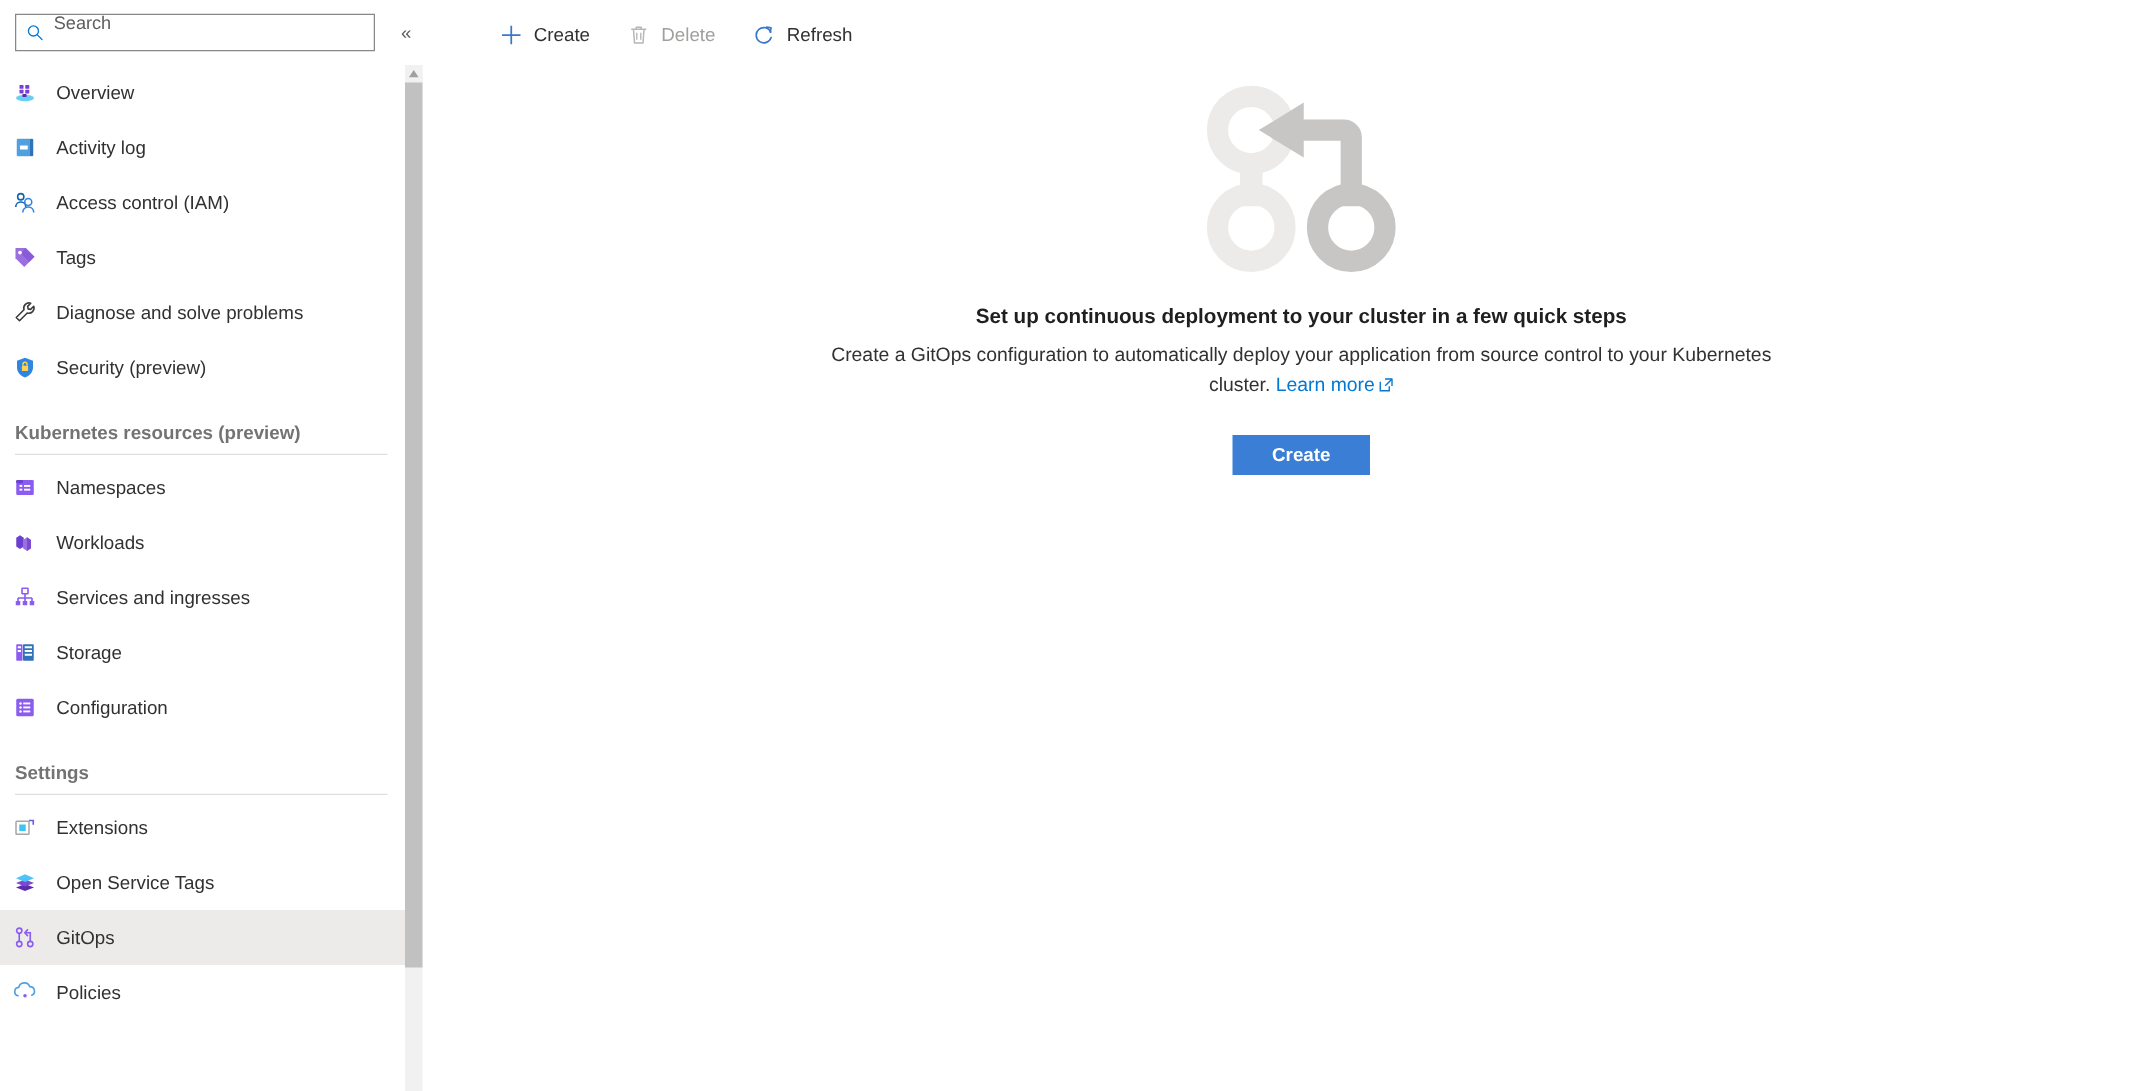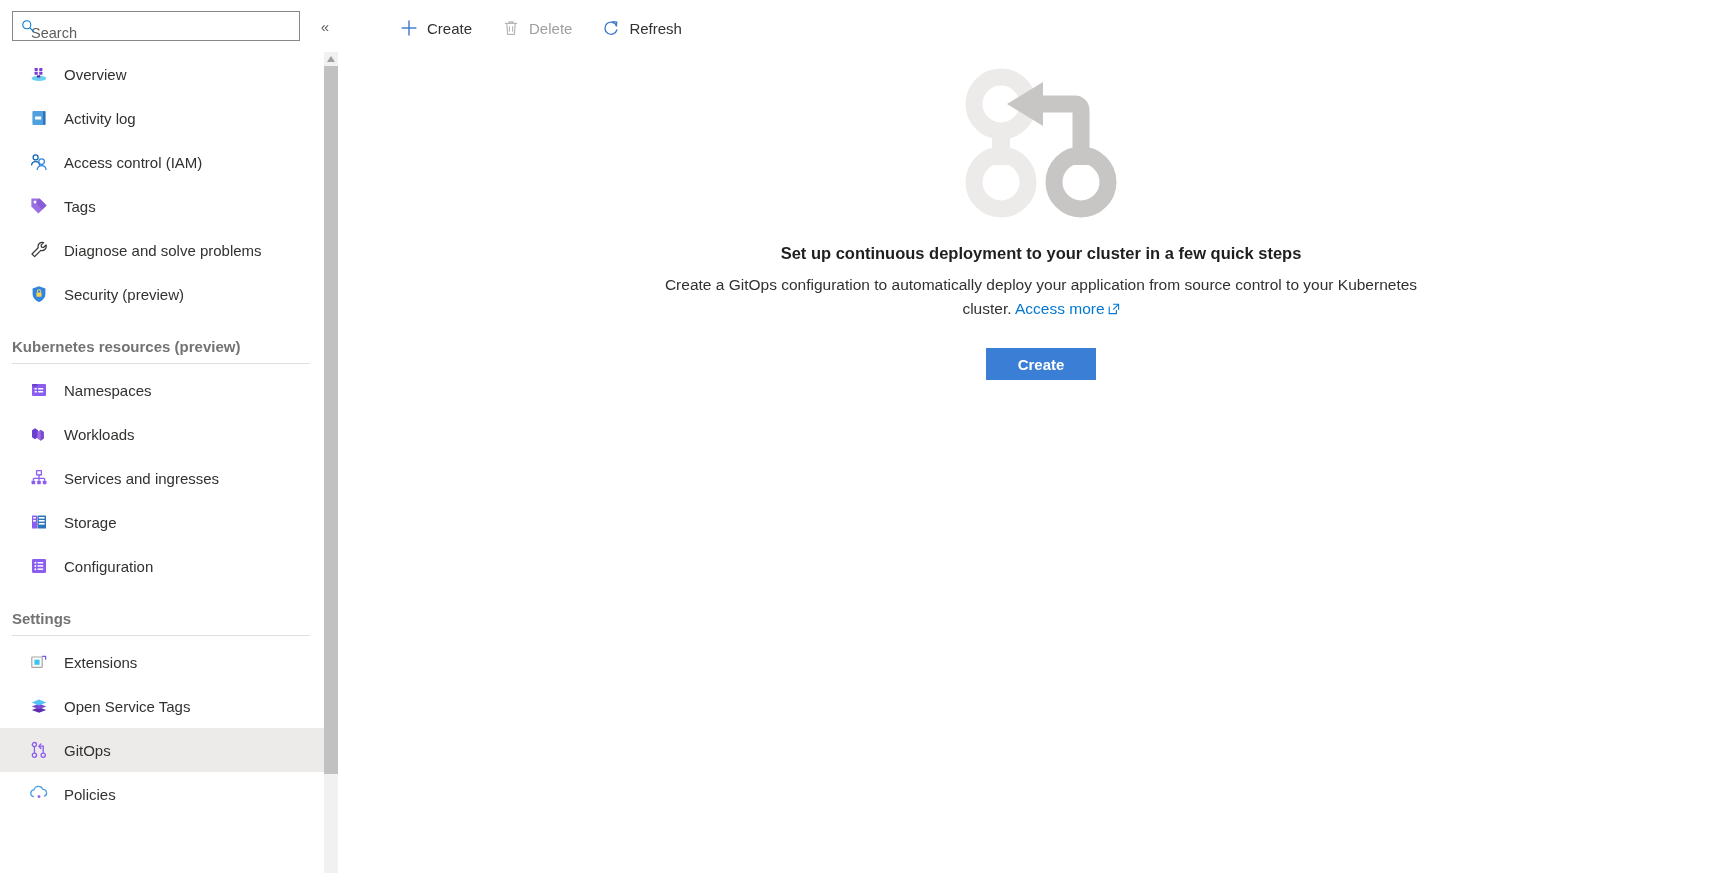--- a/index.html
+++ b/index.html
@@ -30,22 +30,22 @@
     align-items: center;
     padding: 0 0 0 12px;
   }
   .search-box {
     position: relative;
     width: 288px;
     height: 30px;
     border: 1px solid #8a8886;
     background: #ffffff;
     display: flex;
-    align-items: flex-end;
-    padding-left: 18px;
+    align-items: flex-start;
+    padding-left: 30px;
   }
   .search-box .magnifier {
     position: absolute;
     left: 8px; top: 50%;
     transform: translateY(-50%);
     width: 14px; height: 14px;
     display: block;
   }
   .search-placeholder {
     font-size: 14.5px;
@@ -69,21 +69,21 @@
     width: 326px;
     height: 821px;
     overflow: hidden;
   }
   .nav-list { padding: 0; margin: 0; list-style: none; }
 
   .nav-item {
     display: flex;
     align-items: center;
     height: 44px;
-    padding-left: 28px;
+    padding-left: 9px;
     cursor: pointer;
     color: #323130;
     font-size: 15px;
   }
   .nav-item.selected { background: #edebe9; }
   .nav-ico {
     width: 22px; height: 22px;
     flex: 0 0 22px;
     margin-right: 14px;
     display: flex; align-items: center; justify-content: center;
@@ -494,21 +494,21 @@
           <path d="M124 97V42a6 6 0 00-6-6H82" fill="none" stroke="#c8c6c4" stroke-width="17" stroke-linecap="butt"></path>
           <path d="M86 14L50 36l36 22z" fill="#c8c6c4"></path>
         </svg>
       </div>
 
       <div class="es-title">Set up continuous deployment to your cluster in a few quick steps</div>
 
       <div class="es-desc">
         <span>Create a GitOps configuration to automatically deploy your application from source control to your Kubernetes cluster.</span>
         <a class="learn-more">
-          <span>Access more</span><span class="ext-ico"><svg width="12" height="12" viewBox="0 0 12 12">
+          <span>Learn more</span><span class="ext-ico"><svg width="12" height="12" viewBox="0 0 12 12">
                 <path d="M1.2 3.4v7.2h7.2V7" fill="none" stroke="#0078d4" stroke-width="1.1"></path>
                 <path d="M5 1.2h5.6v5.6" fill="none" stroke="#0078d4" stroke-width="1.1" stroke-linejoin="round"></path>
                 <line x1="10.4" y1="1.4" x2="5.2" y2="6.6" stroke="#0078d4" stroke-width="1.1"></line>
               </svg></span>
         </a>
       </div>
 
       <button class="create-cta">Create</button>
     </div>
 

